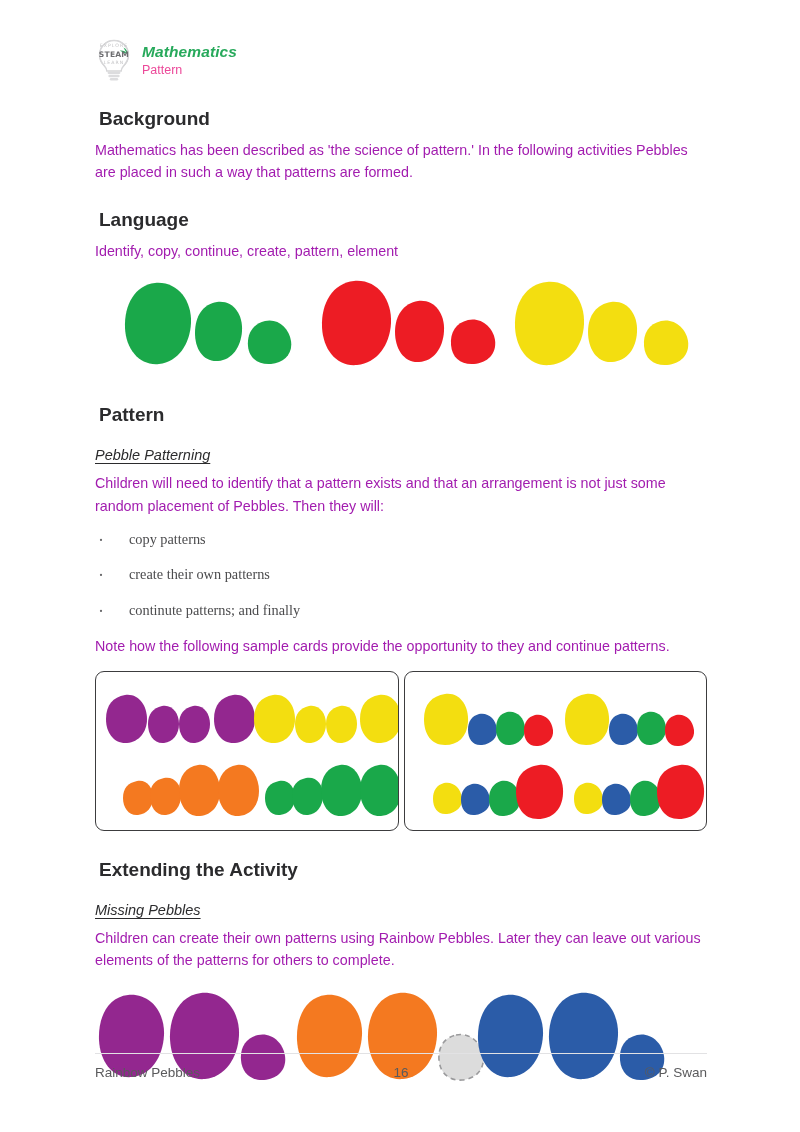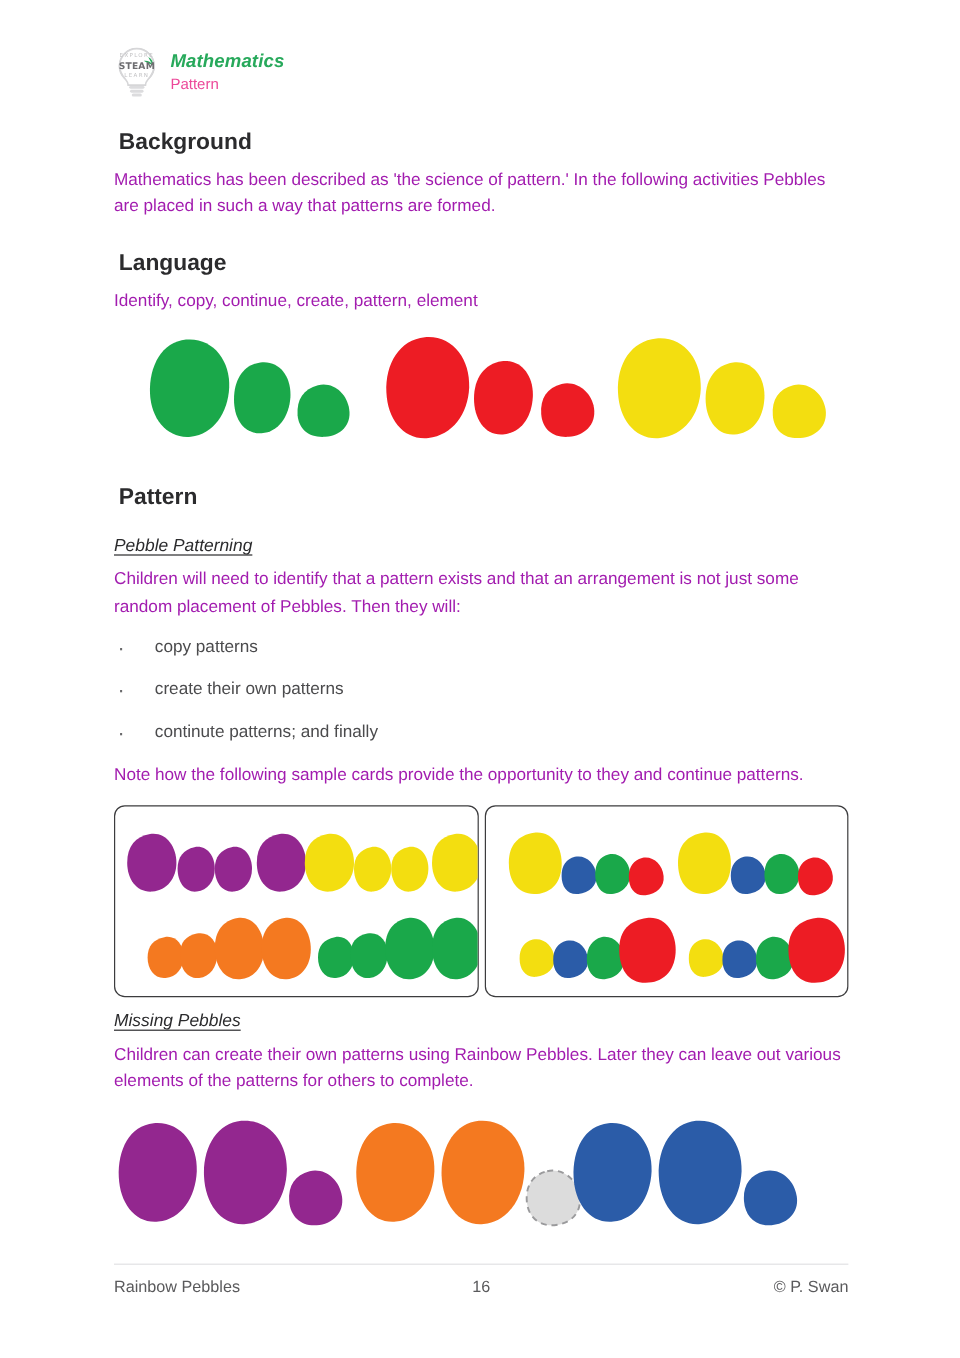--- a/index.html
+++ b/index.html
@@ -82,20 +82,21 @@
   p.body-text {
     font-size: 14.3px;
     line-height: 1.55;
     color: #a21caf;
     margin: 0 0 4px 0;
   }
   ul.bullets {
     list-style: none;
     margin: 12px 0 14px 0;
     padding: 0;
+    font-family: Liberation Serif, serif;
   }
   ul.bullets li {
     font-size: 14.3px;
     color: #4b4b4d;
     line-height: 1.5;
     padding-left: 34px;
     position: relative;
     margin-bottom: 14px;
   }
   ul.bullets li::before {
@@ -276,20 +277,21 @@
             <path fill="#f3de10" d="M180 111 C189 109 197 116 198 126 C199 135 192 141 183 142 C174 143 169 136 169 127 C169 118 173 113 180 111 Z"></path>
             <path fill="#2b5ca8" d="M208 112 C217 110 225 117 226 127 C227 136 220 142 211 143 C202 144 197 137 197 128 C197 119 201 114 208 112 Z"></path>
             <path fill="#1aa84a" d="M237 109 C247 107 255 115 256 126 C257 136 250 143 240 144 C230 145 225 137 225 127 C225 117 230 111 237 109 Z"></path>
             <path fill="#ed1c24" d="M275 93 C290 91 300 105 299 122 C298 138 288 147 274 147 C259 147 252 135 252 119 C252 103 261 95 275 93 Z"></path>
           </g>
         </svg>
       </div>
     </div>
 
     
+    <h2 class="section-head" style="margin-top:28px;">Extending the Activity</h2>
     <h3 class="sub-head">Missing Pebbles</h3>
     <p class="body-text">Children can create their own patterns using Rainbow Pebbles. Later they can leave out various elements of the patterns for others to complete.</p>
 
     
     <div class="pebble-strip" style="margin-top:18px;">
       <svg viewBox="0 0 612 105" width="612" height="105">
 
         <g>
           <path fill="#93278f" d="M33 5 C55 3 70 22 69 45 C68 67 56 85 37 87 C18 89 5 72 4 50 C3 27 13 7 33 5 Z"></path>
           <path fill="#93278f" d="M106 3 C129 1 145 21 144 45 C143 68 130 87 110 89 C90 91 76 73 75 49 C74 25 86 5 106 3 Z"></path>

